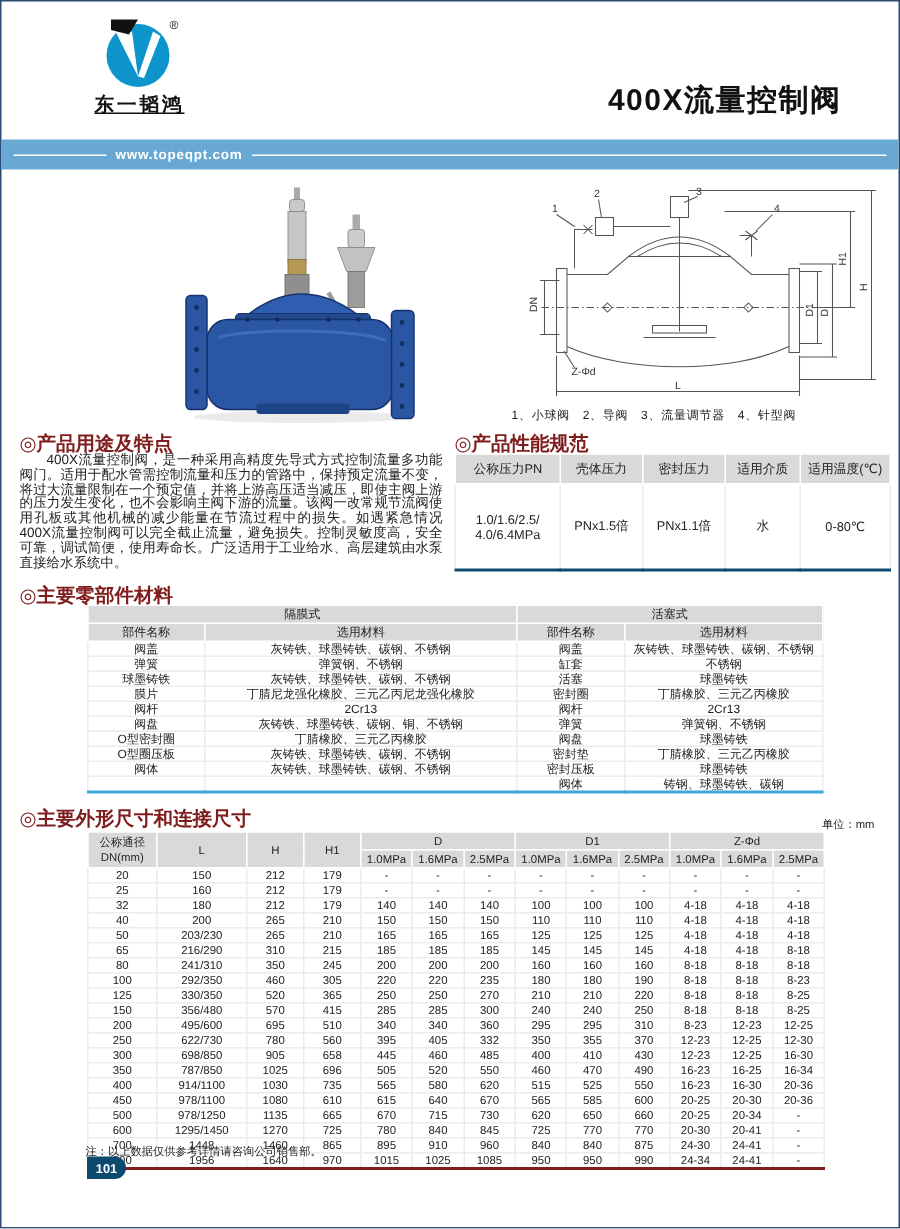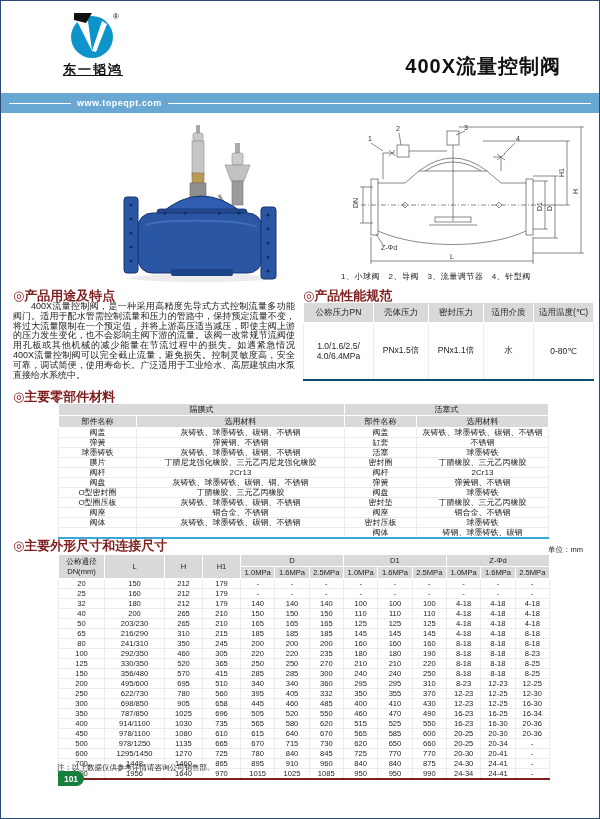--- a/index.html
+++ b/index.html
@@ -55,21 +55,21 @@
 
   
   .dims-unit{position:absolute;right:16px;top:544px;font-size:7.5px;color:#222;}
   .dims-table{position:absolute;left:57px;top:553px;width:492px;font-size:7.6px;
               border-bottom:2px solid #7f1d1d;}
   .dims-table th{height:11px;}
   .dims-table td{height:8px;line-height:9px;}
 
   .note-line{position:absolute;left:56px;top:762px;font-size:7.5px;color:#222;}
 
-  .page-badge{position:absolute;left:57px;top:770px;width:26px;height:15px;background:#15803d;
+  .page-badge{position:absolute;left:57px;top:770px;width:26px;height:15px;background:#0c4a6e;
               border-radius:0 8px 8px 0;color:#fff;font-size:8.5px;font-weight:bold;
               display:flex;align-items:center;justify-content:center;}
 </style>
 </head>
 <body>
 
 <div class="page">
 
   <div class="logo-wrap">
     <svg class="logo-svg" width="54" height="48" viewBox="0 0 54 48">
@@ -300,26 +300,20 @@
           <td>阀盘</td>
           <td>球墨铸铁</td>
         </tr>
         <tr>
           <td>O型圈压板</td>
           <td>灰铸铁、球墨铸铁、碳钢、不锈钢</td>
           <td>密封垫</td>
           <td>丁腈橡胶、三元乙丙橡胶</td>
         </tr>
         <tr>
-          <td>阀座</td>
-          <td>铜合金、不锈钢</td>
-          <td>阀座</td>
-          <td>铜合金、不锈钢</td>
-        </tr>
-        <tr>
           <td>阀体</td>
           <td>灰铸铁、球墨铸铁、碳钢、不锈钢</td>
           <td>密封压板</td>
           <td>球墨铸铁</td>
         </tr>
         <tr>
           <td></td>
           <td></td>
           <td>阀体</td>
           <td>铸钢、球墨铸铁、碳钢</td>

